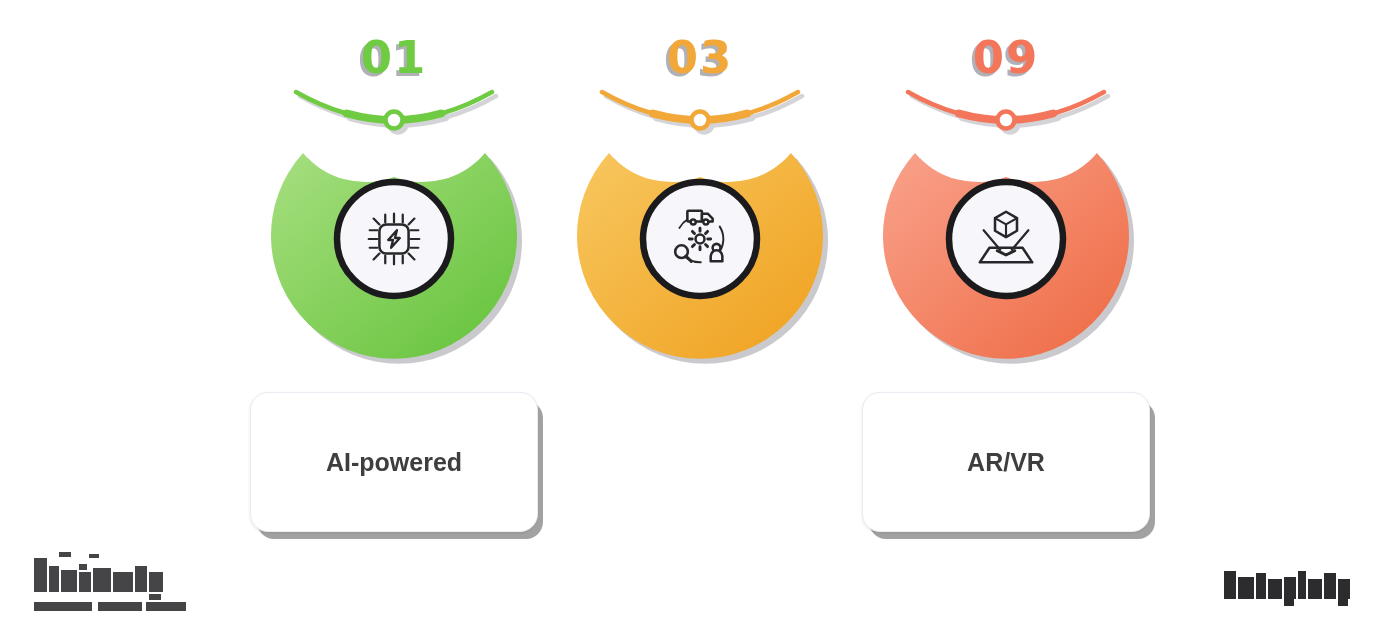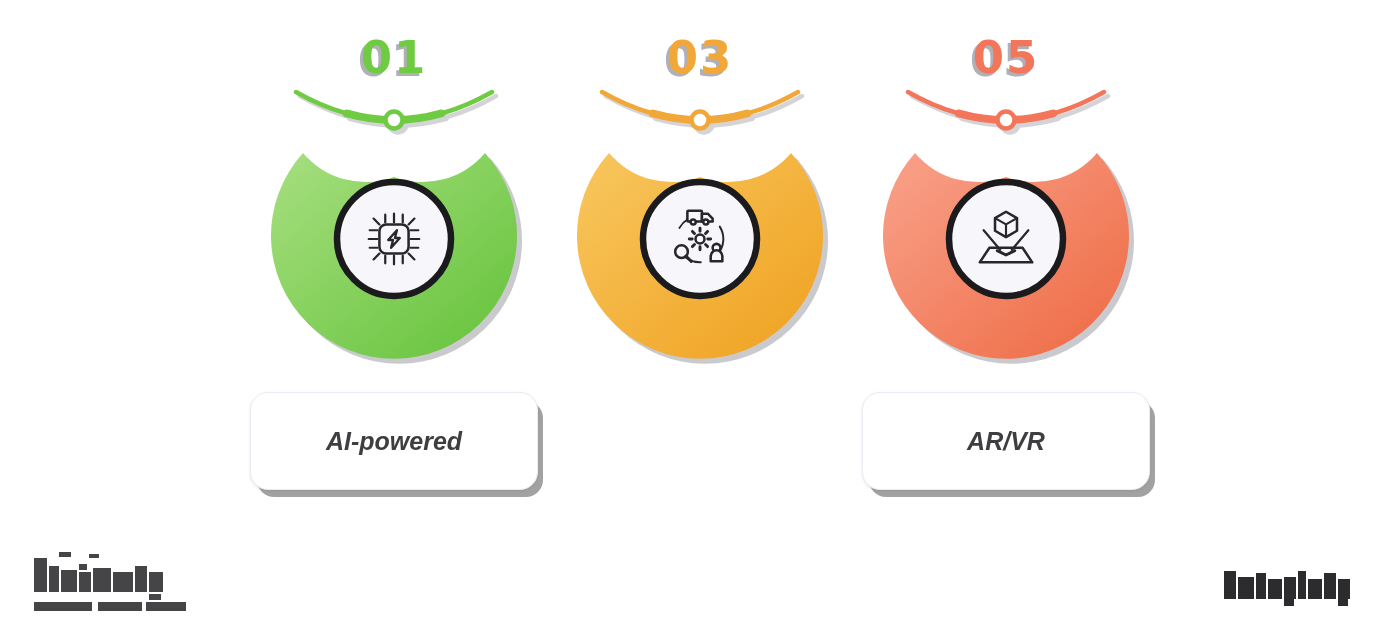--- a/index.html
+++ b/index.html
@@ -33,25 +33,24 @@
   .item.hl .badge{filter:drop-shadow(4px 6px 0 rgba(36,12,34,.7));}
   .shape{stroke:none;}
   .item.hl .shape{stroke:#240d22;stroke-width:4;}
   .ring-disc{fill:#f7f7fb;stroke:#1b1b1d;stroke-width:6.5;}
   .only-hl{display:none;}
   .item.hl .only-hl{display:inline;}
   .icon-art{stroke:#27272a;fill:none;stroke-width:2.6;
     stroke-linecap:round;stroke-linejoin:round;}
   .icon-fillbg{fill:#f7f7fb;}
   .card{
-    margin-top:28px;width:288px;height:98px;box-sizing:border-box;
+    margin-top:28px;width:288px;height:140px;box-sizing:border-box;
     background:#ffffff;border:1px solid #edeaf3;border-radius:18px;
     display:flex;align-items:center;justify-content:center;text-align:center;
     box-shadow:6px 8px 0 -1px rgba(48,48,52,.45), 0 1px 3px rgba(0,0,0,.10);
-    font-style:italic;
   }
   .card-label{
     font-size:25px;font-weight:700;color:#3e3e40;line-height:1.38;
   }
   .watermark{position:absolute;}
   .wm-left{left:34px;top:552px;}
   .wm-right{left:1224px;top:563px;}
 </style>
 </head>
 <body>
@@ -176,21 +175,21 @@
       <path class="shape" d="M32,3 A123,123 0 1 0 214,3 A82,82 0 0 1 123,27 A82,82 0 0 1 32,3 Z" fill="url(#grad1)"></path>
       <circle class="only-hl" cx="123" cy="89" r="67" fill="none" stroke="#240d22" stroke-width="3"></circle>
       <circle class="ring-disc" cx="123" cy="89" r="57"></circle>
       <use class="icon-use" x="88" y="54" width="70" height="70" href="#logistics-cycle-icon" xlink:href="#logistics-cycle-icon"></use>
     </svg>
 
   </div>
 
 
   <div class="item" style="--c: #f3765a;">
-    <div class="step-number">05</div>
+    <div class="step-number">09</div>
 
     <svg class="arc" width="210" height="62" viewBox="0 0 210 62">
       <path class="arc-main" d="M7,8 Q105,64 203,8"></path>
       <path class="arc-bead" d="M58,29.5 Q105,42.5 152,29.5"></path>
       <circle class="only-hl" cx="105" cy="36" r="12.5" fill="none" stroke="#240d22" stroke-width="2.5"></circle>
       <circle class="arc-node" cx="105" cy="36" r="8.5"></circle>
     </svg>
 
     <svg class="badge" width="246" height="214" viewBox="0 0 246 214">
       <path class="shape" d="M32,3 A123,123 0 1 0 214,3 A82,82 0 0 1 123,27 A82,82 0 0 1 32,3 Z" fill="url(#grad3)"></path>

